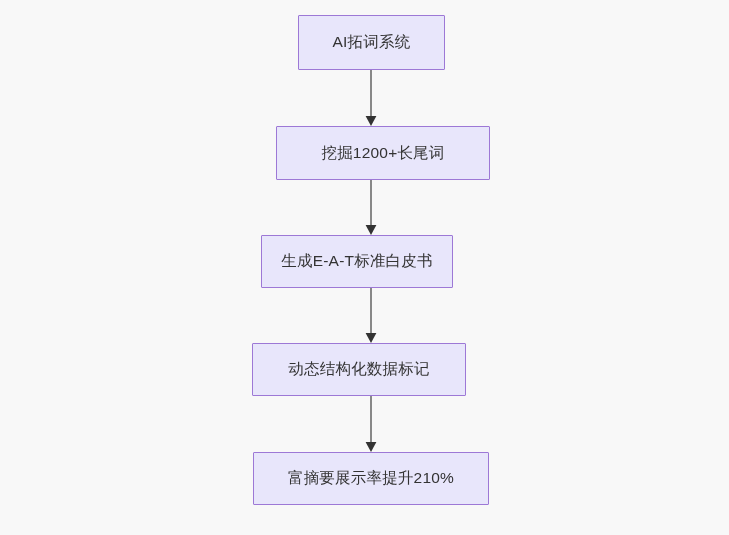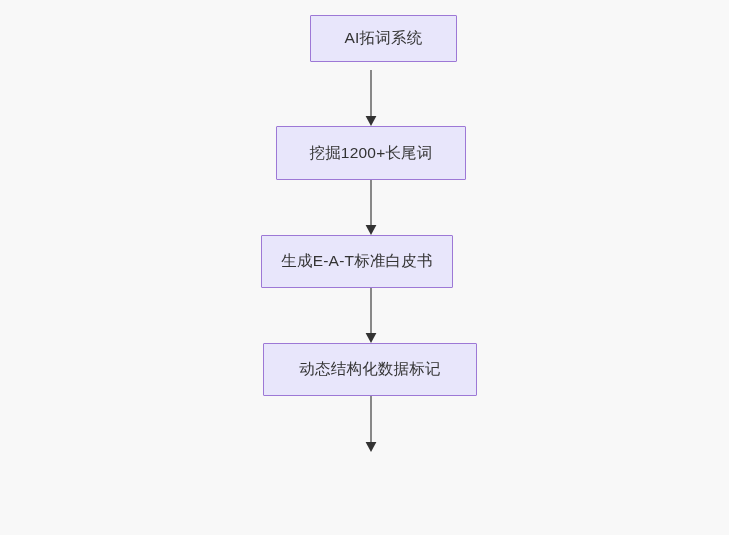--- a/index.html
+++ b/index.html
@@ -40,24 +40,24 @@
     position: absolute;
     width: 14px;
     pointer-events: none;
   }
   .edge svg {
     display: block;
     overflow: visible;
   }
 
   
-  #node-0 { left: 310px; top: 15px;  width: 147px; height: 47px; }
-  #node-1 { left: 276px; top: 126px; width: 190px; height: 54px; }
+  #node-0 { left: 298px; top: 15px;  width: 147px; height: 55px; }
+  #node-1 { left: 276px; top: 126px; width: 214px; height: 54px; }
   #node-2 { left: 261px; top: 235px; width: 192px; height: 53px; }
-  #node-3 { left: 263px; top: 343px; width: 214px; height: 53px; }
+  #node-3 { left: 252px; top: 343px; width: 214px; height: 53px; }
   #node-4 { left: 253px; top: 452px; width: 236px; height: 53px; }
 
   
   #edge-0 { left: 364px; top: 70px;  height: 56px; }
   #edge-1 { left: 364px; top: 180px; height: 55px; }
   #edge-2 { left: 364px; top: 288px; height: 55px; }
   #edge-3 { left: 364px; top: 396px; height: 56px; }
 </style>
 </head>
 <body>
@@ -101,14 +101,17 @@
   </div>
 
   <div class="node" id="node-2">
     <span class="node-label">生成E-A-T标准白皮书</span>
   </div>
 
   <div class="node" id="node-3">
     <span class="node-label">动态结构化数据标记</span>
   </div>
 
+  <div class="node" id="node-4">
+    <span class="node-label">富摘要展示率提升210%</span>
+  </div>
 
 </div>
 
 </body></html>

